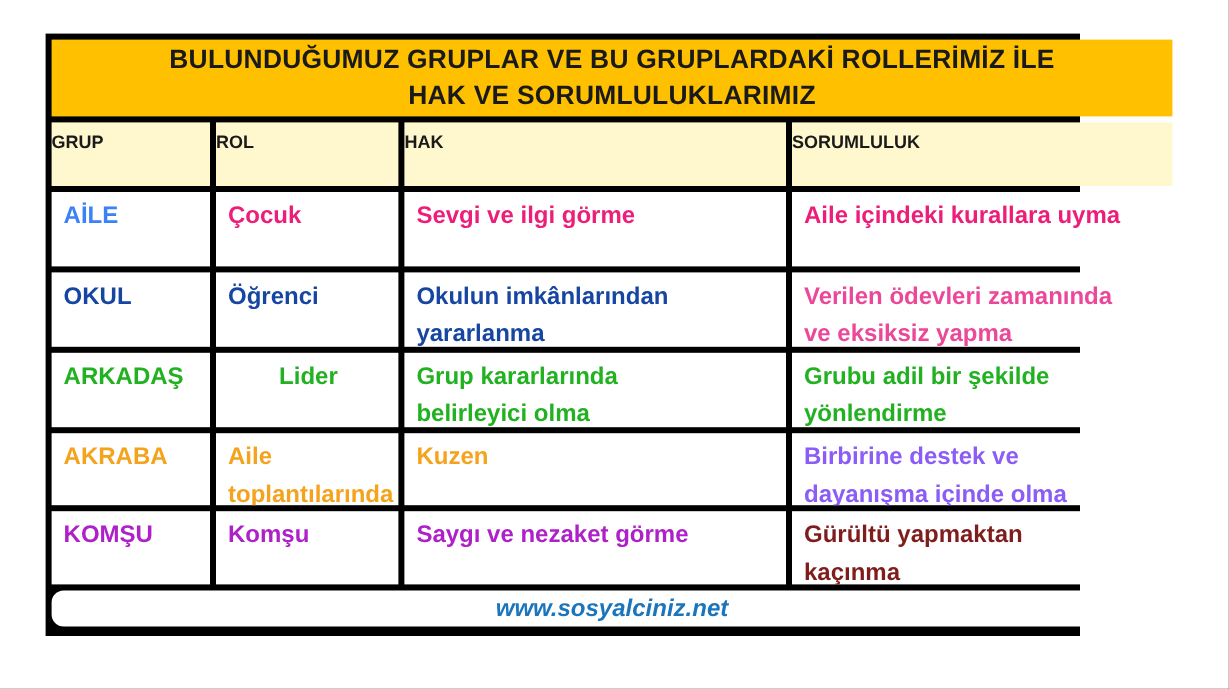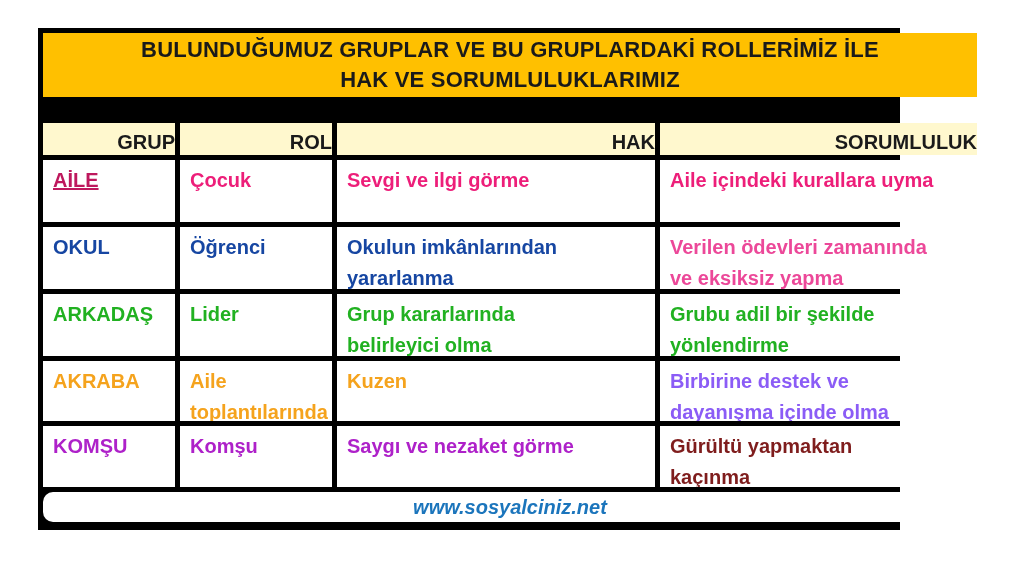--- a/index.html
+++ b/index.html
@@ -37,24 +37,23 @@
     justify-content: center;
     align-items: center;
     text-align: center;
     font-size: 22px;
     line-height: 30px;
     letter-spacing: 0.2px;
   }
   .header-cell {
     background: #FFF8CE;
     color: #1a1a1a;
-    text-align: right;
-    font-size: 20px;
+    text-align: left;
+    font-size: 15px;
     padding-top: 8px;
-    margin-top: 21px;
   }
   .data-cell {
     font-size: 20px;
     line-height: 31px;
     padding: 5px 8px 0 10px;
     white-space: pre-line;
   }
   .footer-cell {
     grid-column: 1 / -1;
     display: flex;
@@ -72,34 +71,34 @@
   <div class="cell title-cell">
     <div>BULUNDUĞUMUZ GRUPLAR VE BU GRUPLARDAKİ ROLLERİMİZ İLE</div>
     <div>HAK VE SORUMLULUKLARIMIZ</div>
   </div>
 
   <div class="cell header-cell">GRUP</div>
   <div class="cell header-cell">ROL</div>
   <div class="cell header-cell">HAK</div>
   <div class="cell header-cell">SORUMLULUK</div>
 
-  <div class="cell data-cell" style="color: #be185d; text-decoration: underline;">AİLE</div>
+  <div class="cell data-cell" style="color: #3b82f6;">AİLE</div>
   <div class="cell data-cell" style="color: rgb(237, 30, 121);">Çocuk</div>
   <div class="cell data-cell" style="color: rgb(237, 30, 121);">Sevgi ve ilgi görme</div>
   <div class="cell data-cell" style="color: rgb(237, 30, 121);">Aile içindeki kurallara uyma</div>
 
   <div class="cell data-cell" style="color: rgb(22, 70, 162);">OKUL</div>
   <div class="cell data-cell" style="color: rgb(22, 70, 162);">Öğrenci</div>
   <div class="cell data-cell" style="color: rgb(22, 70, 162);">Okulun imkânlarından
 yararlanma</div>
   <div class="cell data-cell" style="color: #ec4899;">Verilen ödevleri zamanında
 ve eksiksiz yapma</div>
 
   <div class="cell data-cell" style="color: rgb(33, 177, 33);">ARKADAŞ</div>
-  <div class="cell data-cell" style="color: rgb(33, 177, 33);">Lider</div>
+  <div class="cell data-cell" style="color: rgb(33, 177, 33); text-align: center;">Lider</div>
   <div class="cell data-cell" style="color: rgb(33, 177, 33);">Grup kararlarında
 belirleyici olma</div>
   <div class="cell data-cell" style="color: rgb(33, 177, 33);">Grubu adil bir şekilde
 yönlendirme</div>
 
   <div class="cell data-cell" style="color: rgb(245, 163, 29);">AKRABA</div>
   <div class="cell data-cell" style="color: rgb(245, 163, 29);">Aile toplantılarında
 bulunma</div>
   <div class="cell data-cell" style="color: rgb(245, 163, 29);">Kuzen</div>
   <div class="cell data-cell" style="color: #8b5cf6;">Birbirine destek ve

